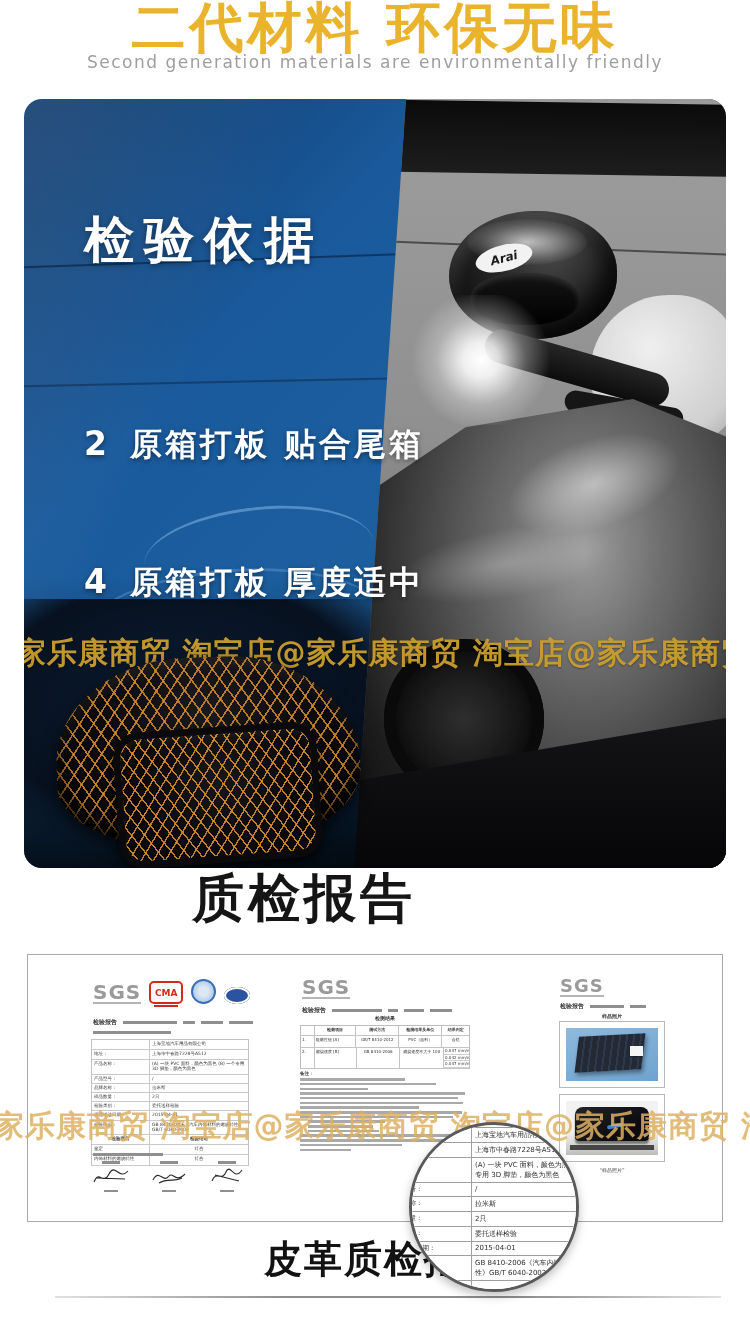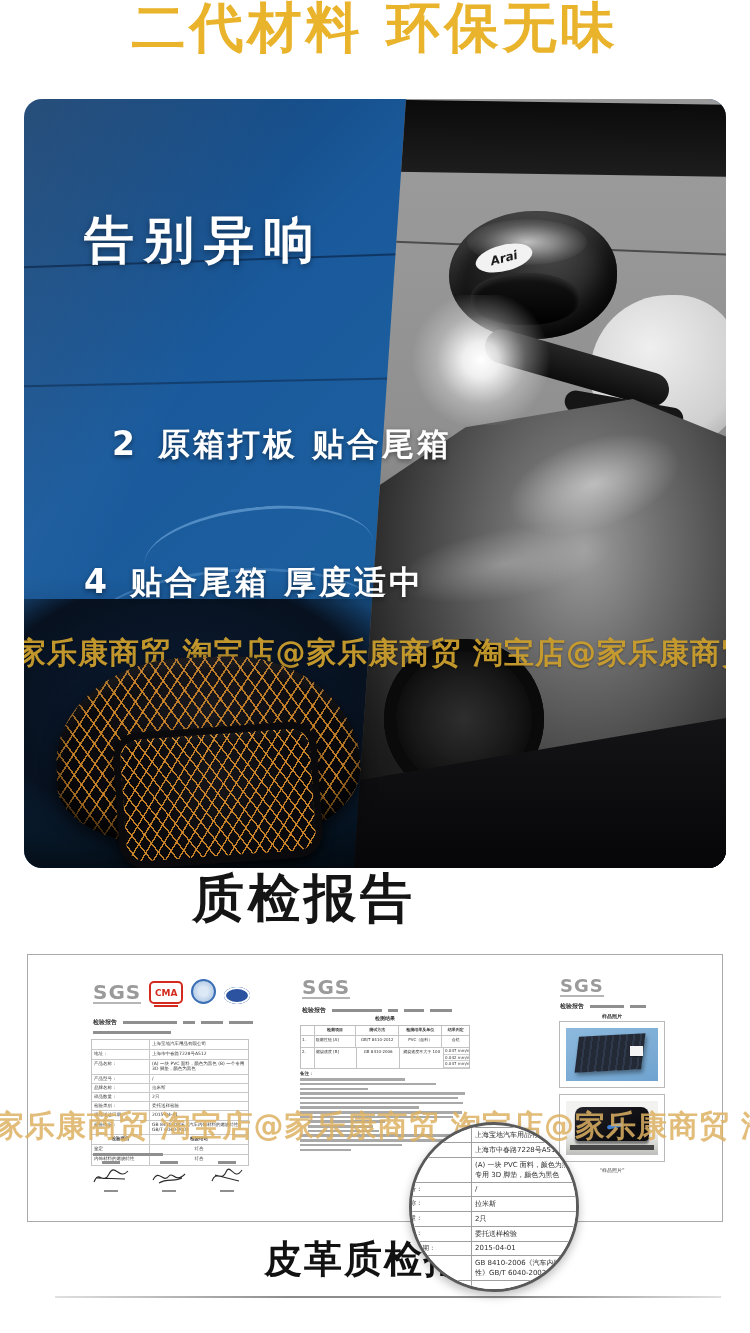--- a/index.html
+++ b/index.html
@@ -64,21 +64,21 @@
         box-shadow:inset 0 0 0 12px #0a0a0a, inset 0 0 30px #000;}
   .floor{left:0;bottom:0;width:100%;height:150px;background:linear-gradient(180deg,#141416,#060608);
          clip-path:polygon(0 42%,100% 0,100% 100%,0 100%);}
 
   .headline{left:60px;width:560px;color:#fff;font-weight:700;font-size:50px;letter-spacing:10px;
             text-shadow:0 2px 6px rgba(0,0,0,.4);white-space:nowrap;}
   .hl1{top:108px;} .hl2{top:172px;}
   .feature{left:60px;color:#fff;font-weight:700;font-size:32px;letter-spacing:3px;white-space:nowrap;
            text-shadow:0 2px 5px rgba(0,0,0,.45);}
   .feature .num{display:inline-block;margin-right:20px;font-size:33px;}
-  .f1{top:254px;} .f2{top:324px;margin-left:28px;} .f3{top:394px;} .f4{top:462px;}
+  .f1{top:254px;} .f2{top:324px;} .f3{top:394px;} .f4{top:462px;}
 
   .wm-hero{left:-8px;top:534px;width:760px;font-size:30px;font-weight:700;letter-spacing:1px;
            color:rgba(203,159,46,.95);white-space:nowrap;text-shadow:0 1px 2px rgba(0,0,0,.35);}
 
   
   .mat-outer{left:32px;top:558px;width:304px;height:188px;transform:rotate(-2deg);
       border-radius:50% 50% 46% 46% / 64% 70% 46% 40%;
       background:
         repeating-linear-gradient(55deg,rgba(216,140,43,0) 0 10px,rgba(216,140,43,.85) 10px 11.6px),
         repeating-linear-gradient(-55deg,rgba(216,140,43,0) 0 10px,rgba(216,140,43,.85) 10px 11.6px),
@@ -165,20 +165,21 @@
   .leather-label{left:264px;top:1234px;font-size:38px;font-weight:900;color:#121212;letter-spacing:2px;z-index:2;white-space:nowrap;}
   .divider{left:55px;top:1296px;width:666px;height:2px;z-index:1;
            background:linear-gradient(90deg,#e0e0e0 0%,#8d8d8d 35%,#8d8d8d 70%,#e0e0e0 100%);}
 </style>
 </head>
 <body>
 
 <div class="page">
 
   <div class="abs main-title">二代材料 环保无味</div>
+  <div class="abs main-sub">Second generation materials are environmentally friendly</div>
 
   <div class="abs hero">
     <div class="abs sheen"></div>
     <div class="abs seam1"></div>
     <div class="abs seam2"></div>
     <div class="abs car-arc1"></div>
     <div class="abs car-arc2"></div>
     <div class="abs car-mass"></div>
 
     <div class="abs photo">
@@ -196,27 +197,27 @@
       <div class="abs mirror2"></div>
       <div class="abs bike">
         <div class="abs streak1"></div>
         <div class="abs streak2"></div>
       </div>
       <div class="abs headlight"></div>
       <div class="abs wheel"></div>
       <div class="abs floor"></div>
     </div>
 
-    <div class="abs headline hl1">告别异响</div>
+    <div class="abs headline hl1">检验依据</div>
 
     <div class="abs feature f2">
       <span class="num">2</span><span>原箱打板 贴合尾箱</span>
     </div>
     <div class="abs feature f4">
-      <span class="num">4</span><span>贴合尾箱 厚度适中</span>
+      <span class="num">4</span><span>原箱打板 厚度适中</span>
     </div>
 
     <div class="abs wm-hero">家乐康商贸 淘宝店@家乐康商贸 淘宝店@家乐康商贸 淘宝店</div>
 
     <div class="abs mat-outer"></div>
     <div class="abs mat-inner"></div>
   </div>
 
   <div class="abs qr-title">质检报告</div>
 

